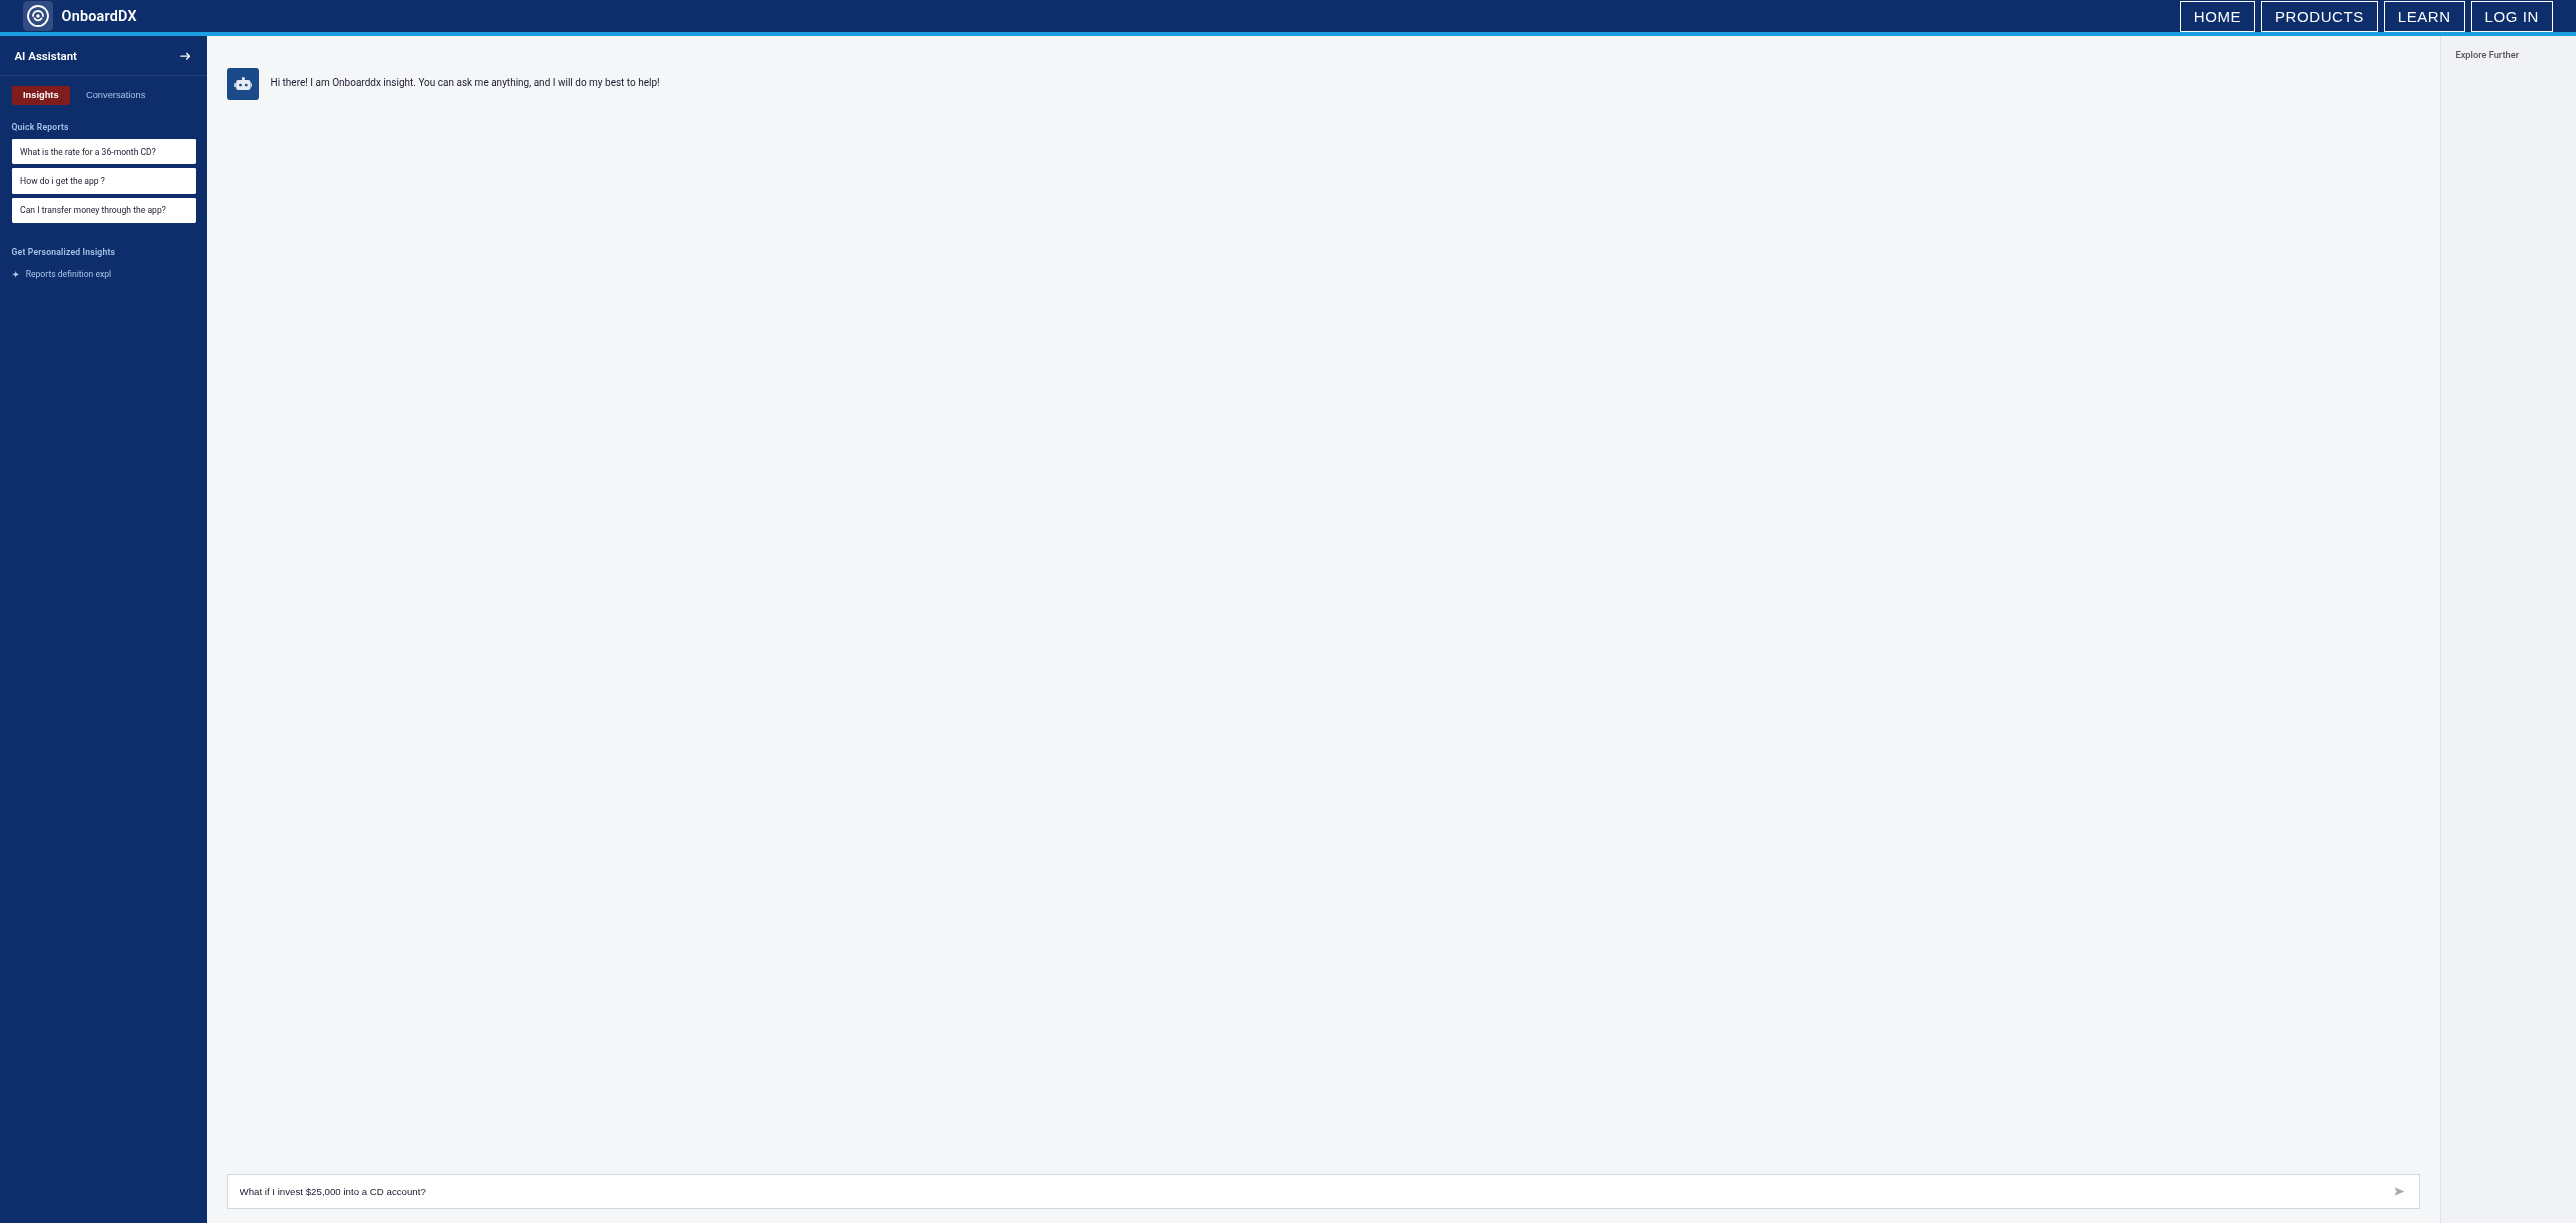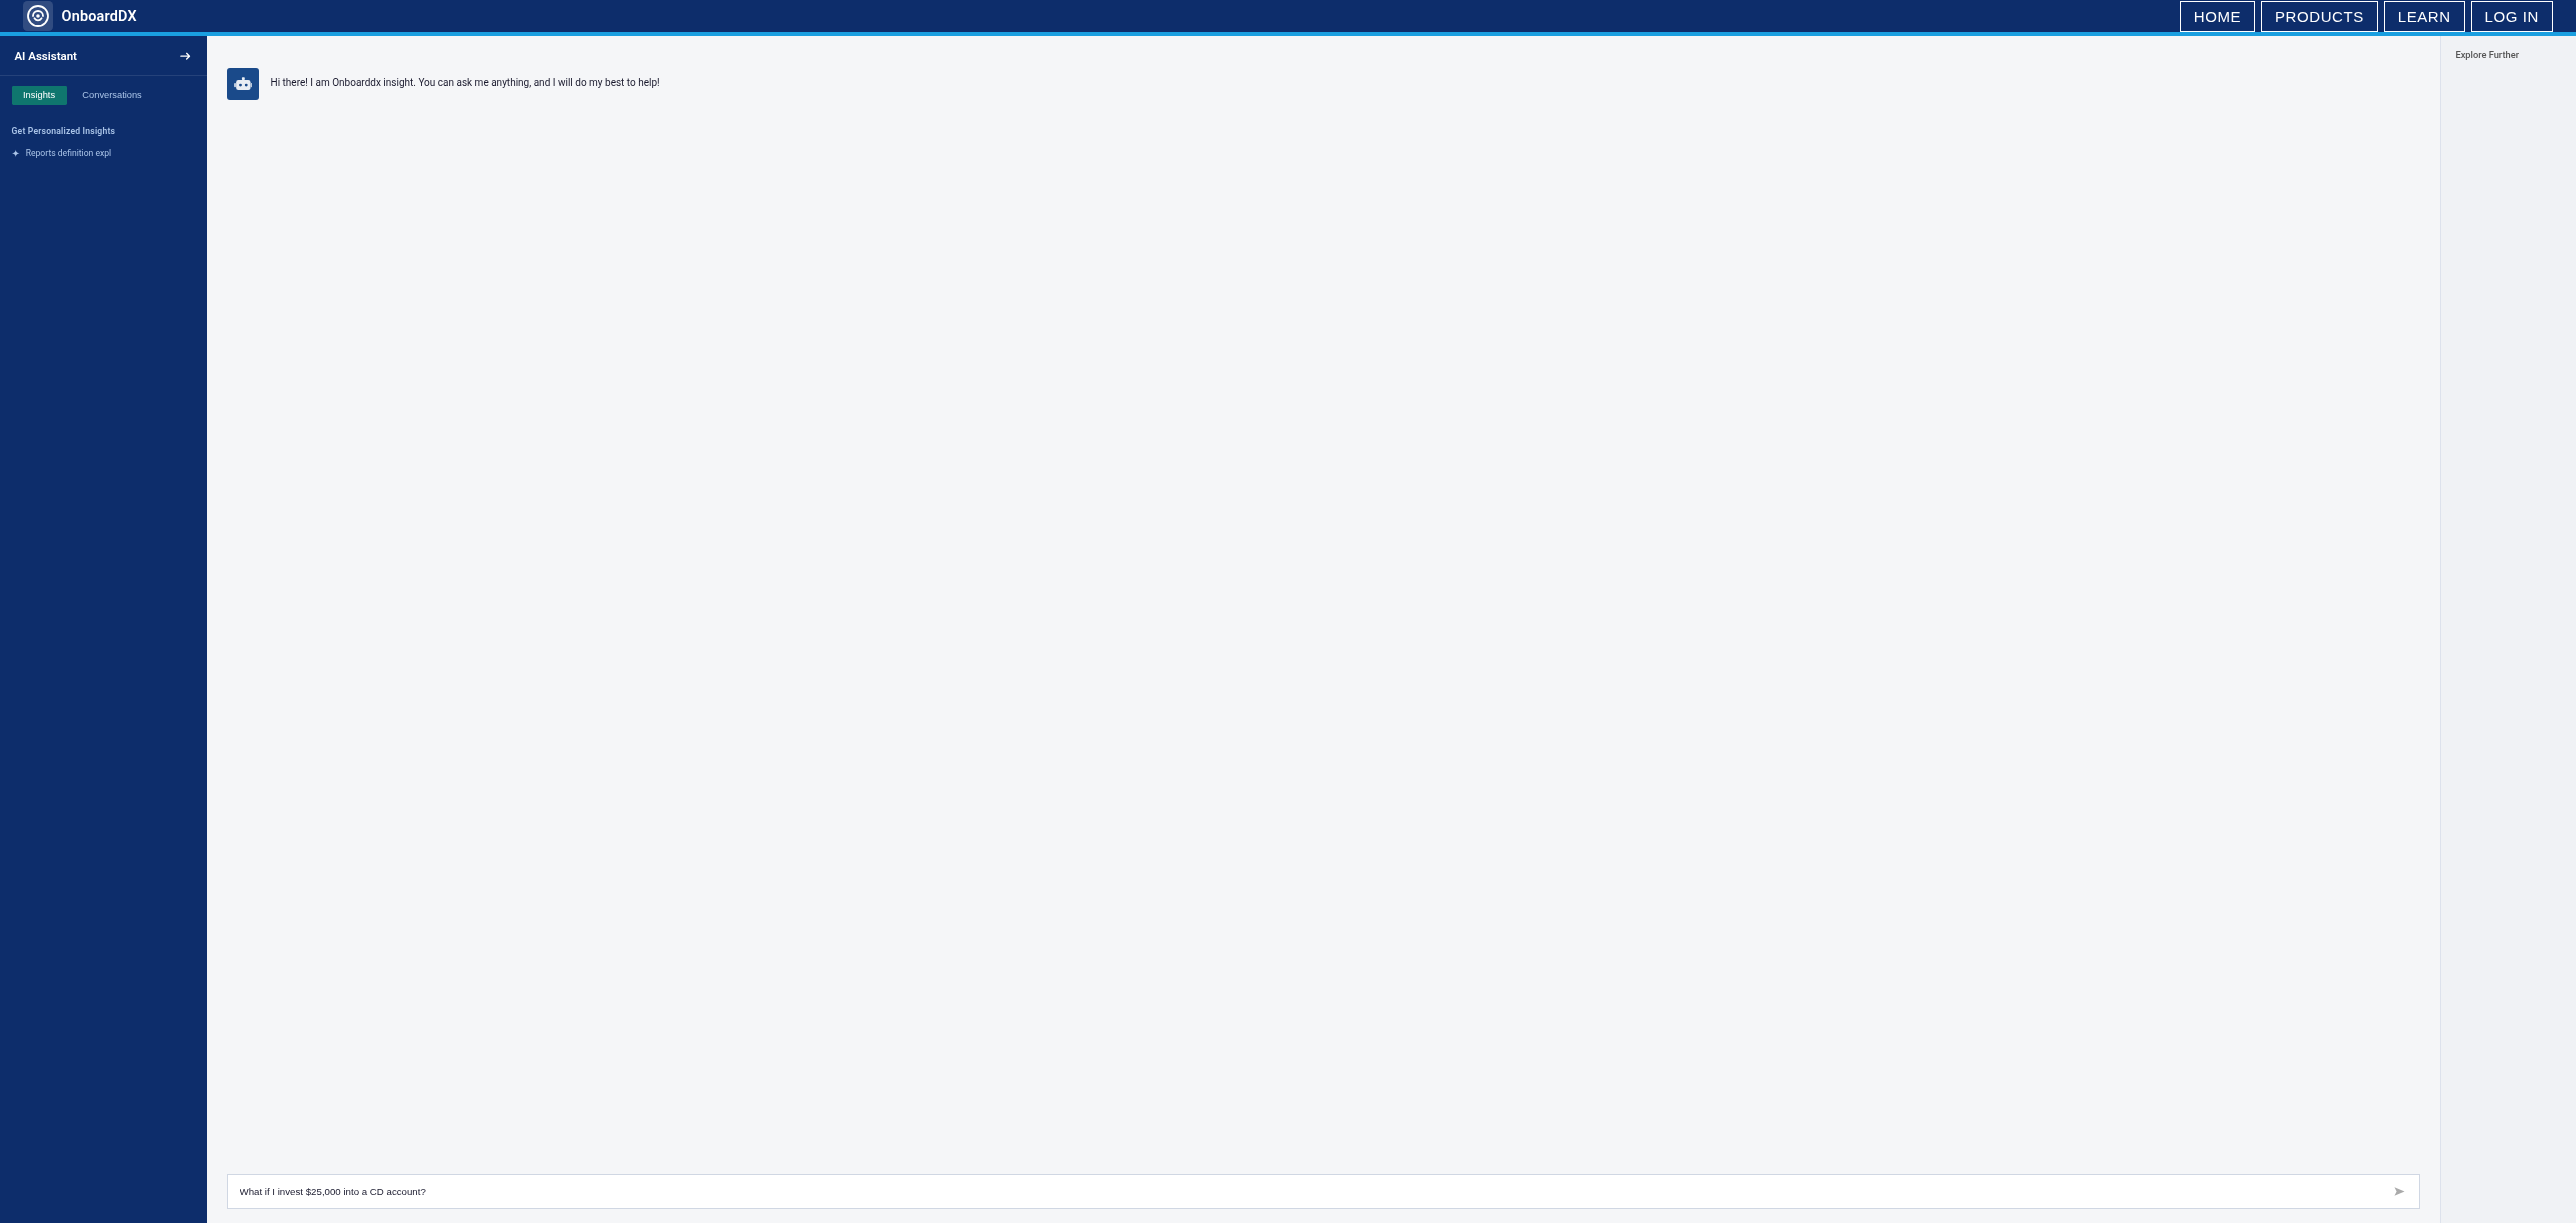--- a/index.html
+++ b/index.html
@@ -123,22 +123,23 @@
     .tab-btn {
       padding: 4.3px 11.5px;
       font-size: 9.3px;
       font-weight: 500;
       cursor: pointer;
       border: none;
       border-radius: 1.4px;
     }
 
     .tab-btn.active {
-      background: #0f766e;
-      color: white;
+      background: #7f1d1d;
+      color: white;
+      font-weight: bold;
     }
 
     .tab-btn.inactive {
       background: transparent;
       color: #aac4e8;
     }
 
     
     .sidebar-section {
       padding: 10px 11.5px 5.8px 11.5px;
@@ -316,20 +317,26 @@
           <path d="M4 10 H16 M12 6 L16 10 L12 14" stroke="white" stroke-width="1.8" stroke-linecap="round" stroke-linejoin="round"></path>
         </svg>
       </button>
     </div>
 
     <div class="sidebar-tabs">
       <button class="tab-btn active">Insights</button>
       <button class="tab-btn inactive">Conversations</button>
     </div>
 
+    <div class="sidebar-section">
+      <div class="section-label">Quick Reports</div>
+      <div class="quick-report-item">What is the rate for a 36-month CD?</div>
+      <div class="quick-report-item">How do i get the app ?</div>
+      <div class="quick-report-item">Can I transfer money through the app?</div>
+    </div>
 
     <div class="personalized-section">
       <div class="section-label">Get Personalized Insights</div>
       <div class="personalized-item">
         <span class="sparkle-icon">✦</span>
         <span>Reports definition expl</span>
       </div>
     </div>
   </aside>
 

